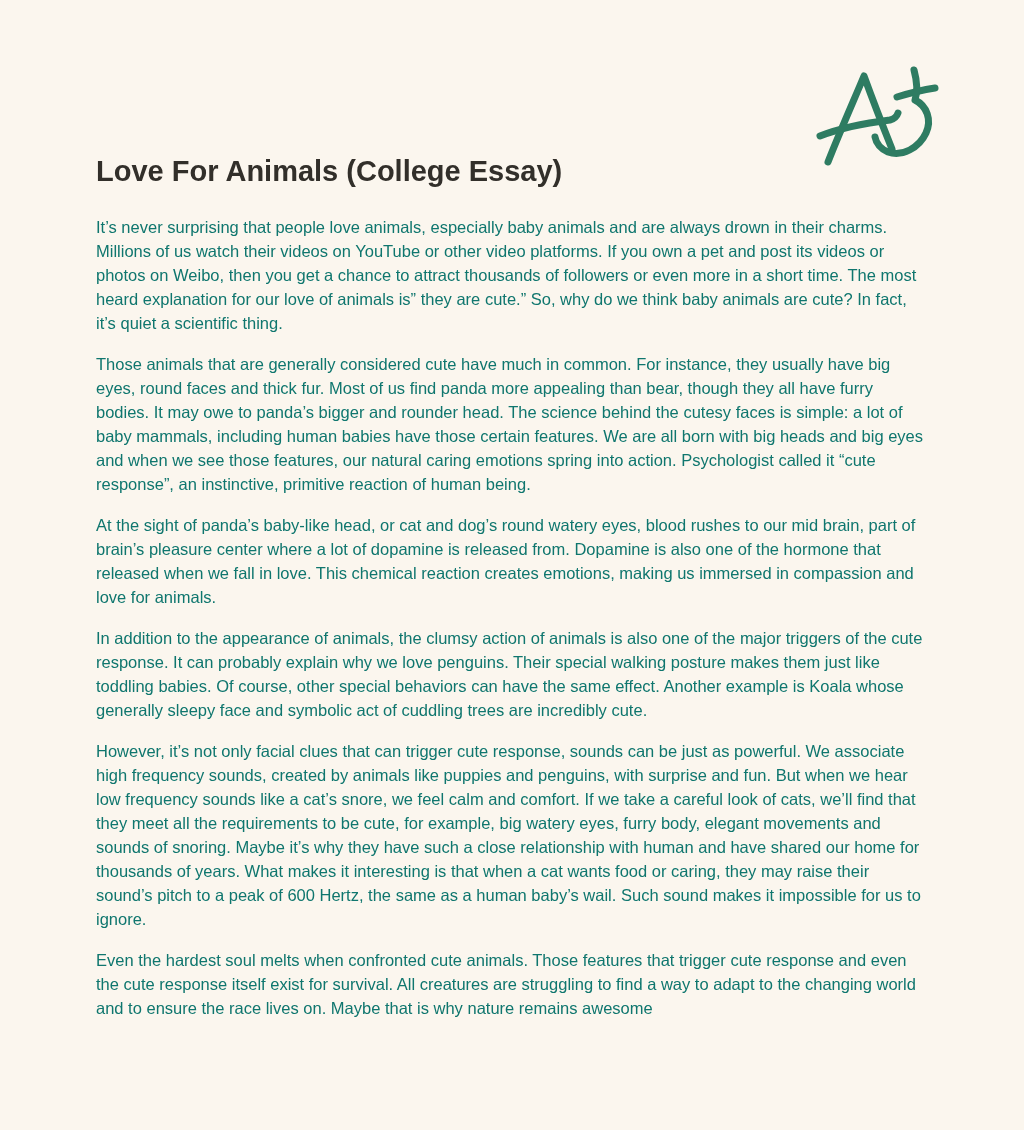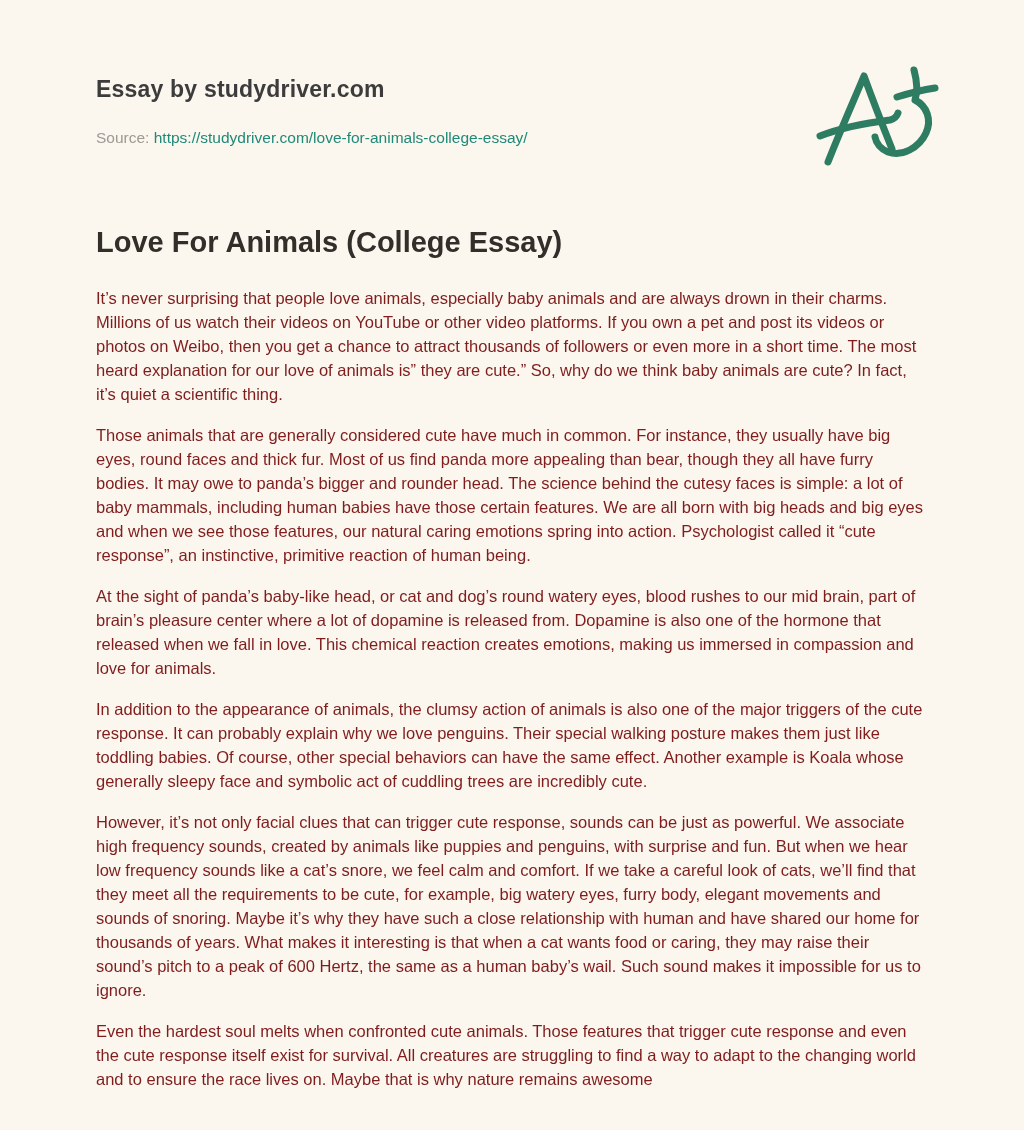--- a/index.html
+++ b/index.html
@@ -48,36 +48,29 @@
     font-size: 29px;
     font-weight: 700;
     color: #322f2a;
     line-height: 1.2;
     margin: 78px 0 26px 0;
   }
 
   .essay-body p {
     font-size: 16.5px;
     line-height: 24px;
-    color: #7f1d1d;
+    color: #0f766e;
     margin: 0 0 17px 0;
   }
 </style>
 </head>
 <body>
 
 <div class="page">
 
-  <div class="header">
-    <h2 class="site-title">Essay by studydriver.com</h2>
-    <p class="source-line">
-      <span>Source:</span>
-      <a href="#">https://studydriver.com/love-for-animals-college-essay/</a>
-    </p>
-  </div>
 
   <div class="logo">
     <svg viewBox="0 0 132 114" fill="none">
 
       <path d="M15 99 C28 66, 41 37, 51 13 C59 35, 69 61, 79 86" fill="none" stroke-width="7" stroke-linecap="round" stroke-linejoin="round" stroke="#2e7c62"></path>
 
       <path d="M7 73 C30 64, 53 60, 77 57 C81 56, 84 53, 85 50" fill="none" stroke-width="7" stroke-linecap="round" stroke-linejoin="round" stroke="#2e7c62"></path>
 
       <path d="M84 34 C97 30, 109 27, 122 25" fill="none" stroke-width="7" stroke-linecap="round" stroke-linejoin="round" stroke="#2e7c62"></path>
 

